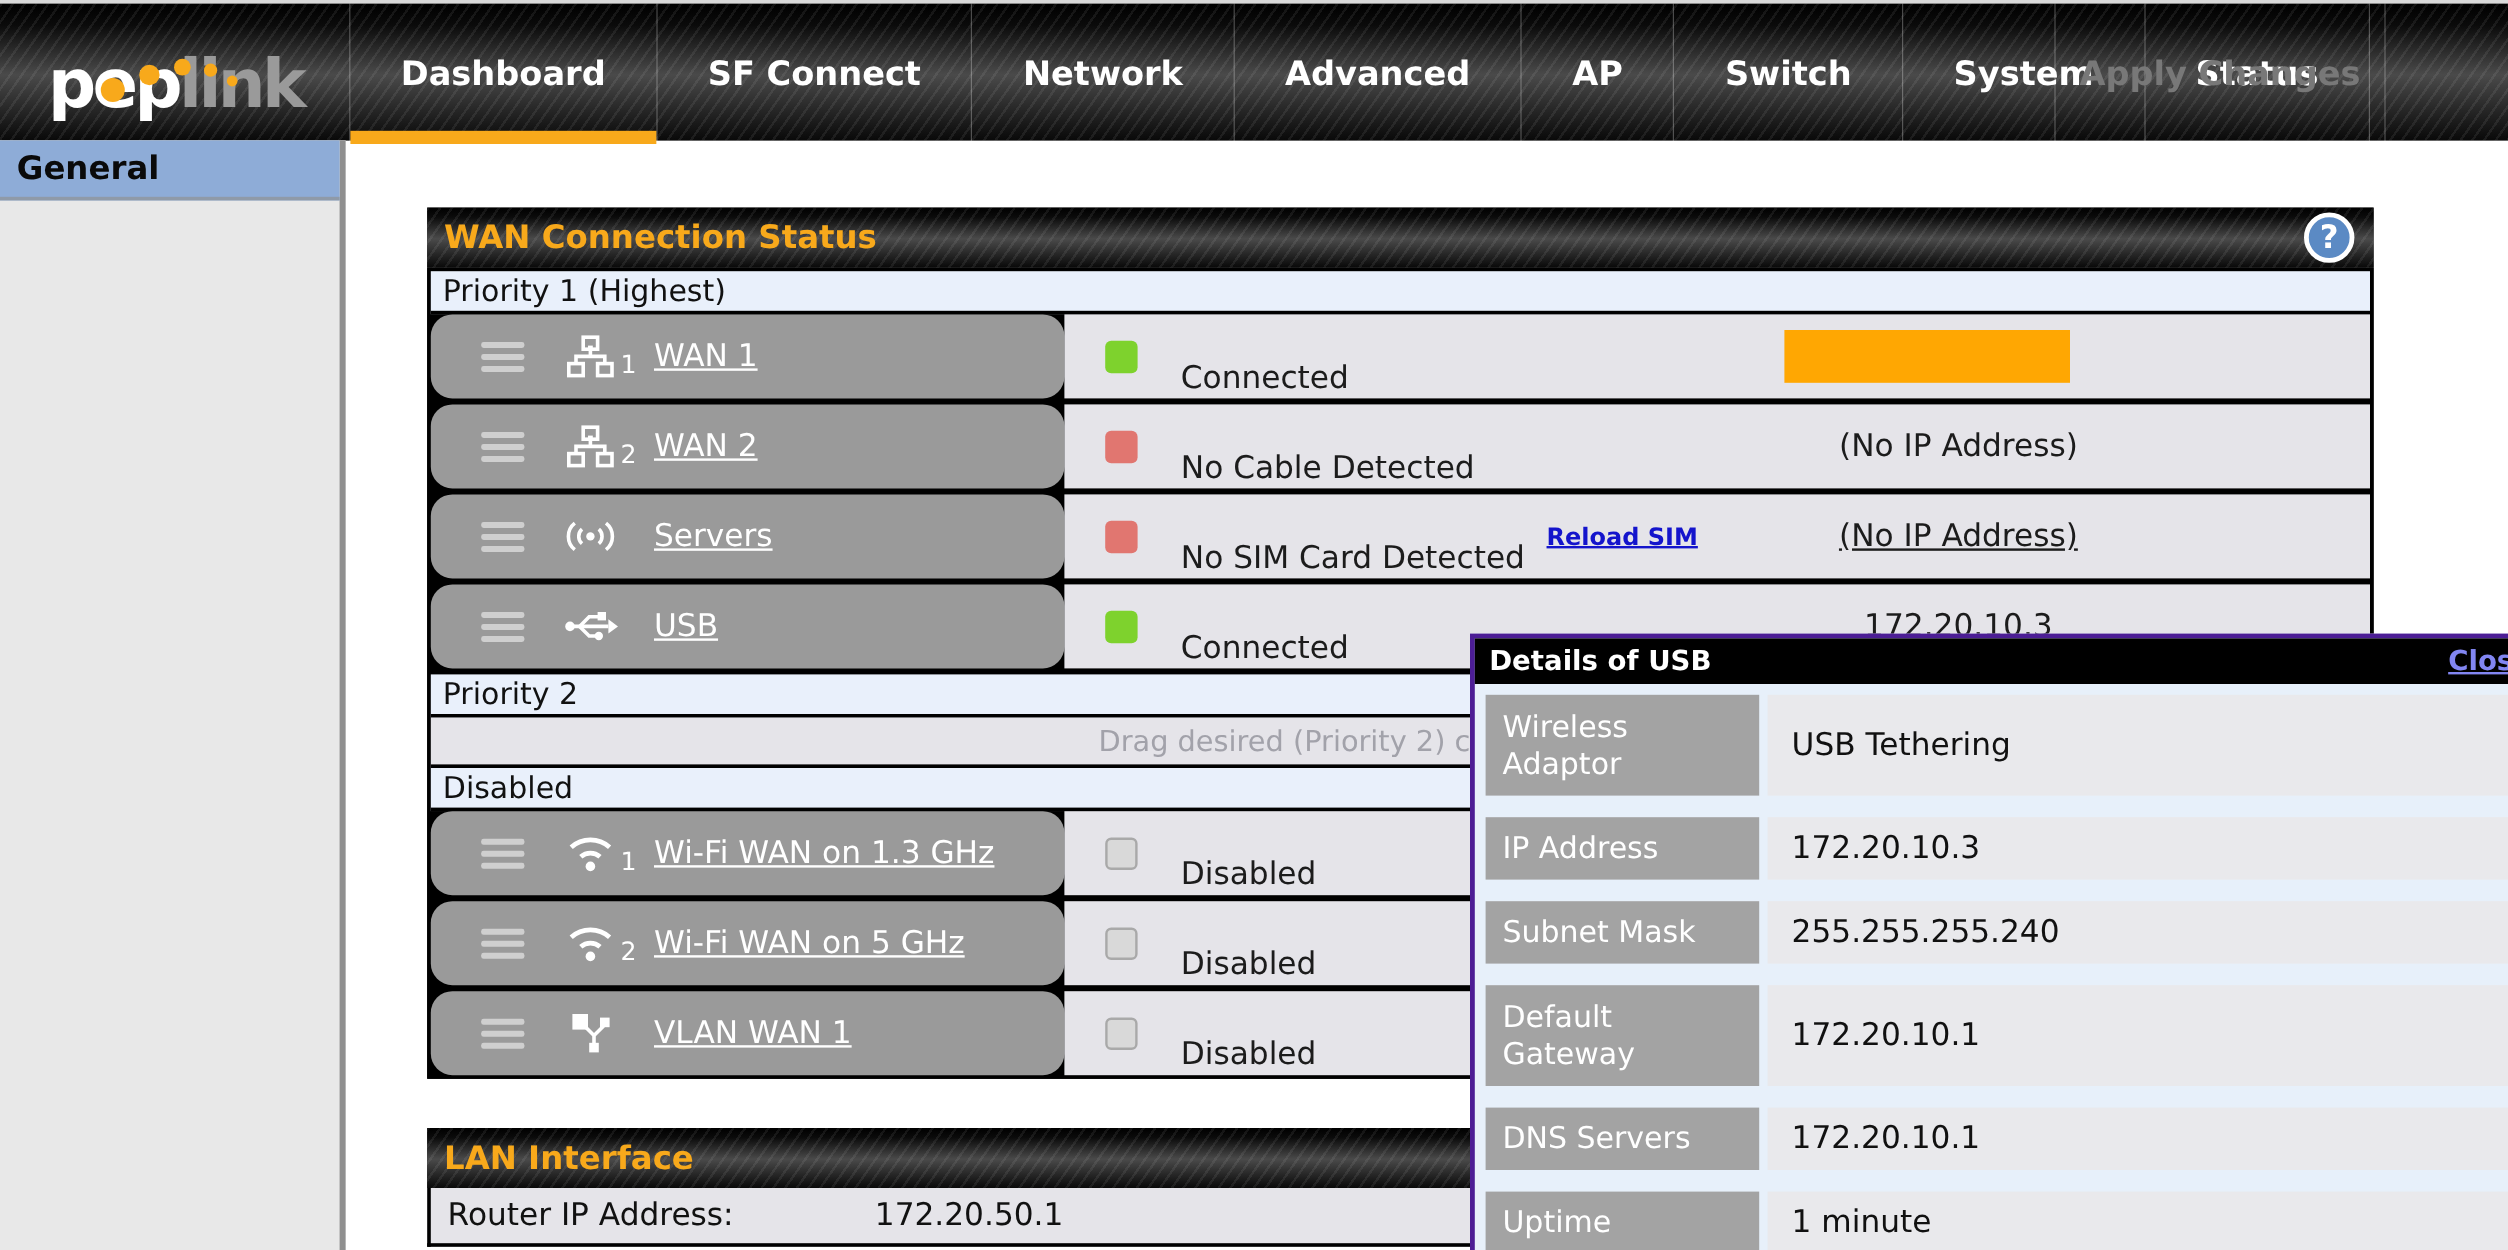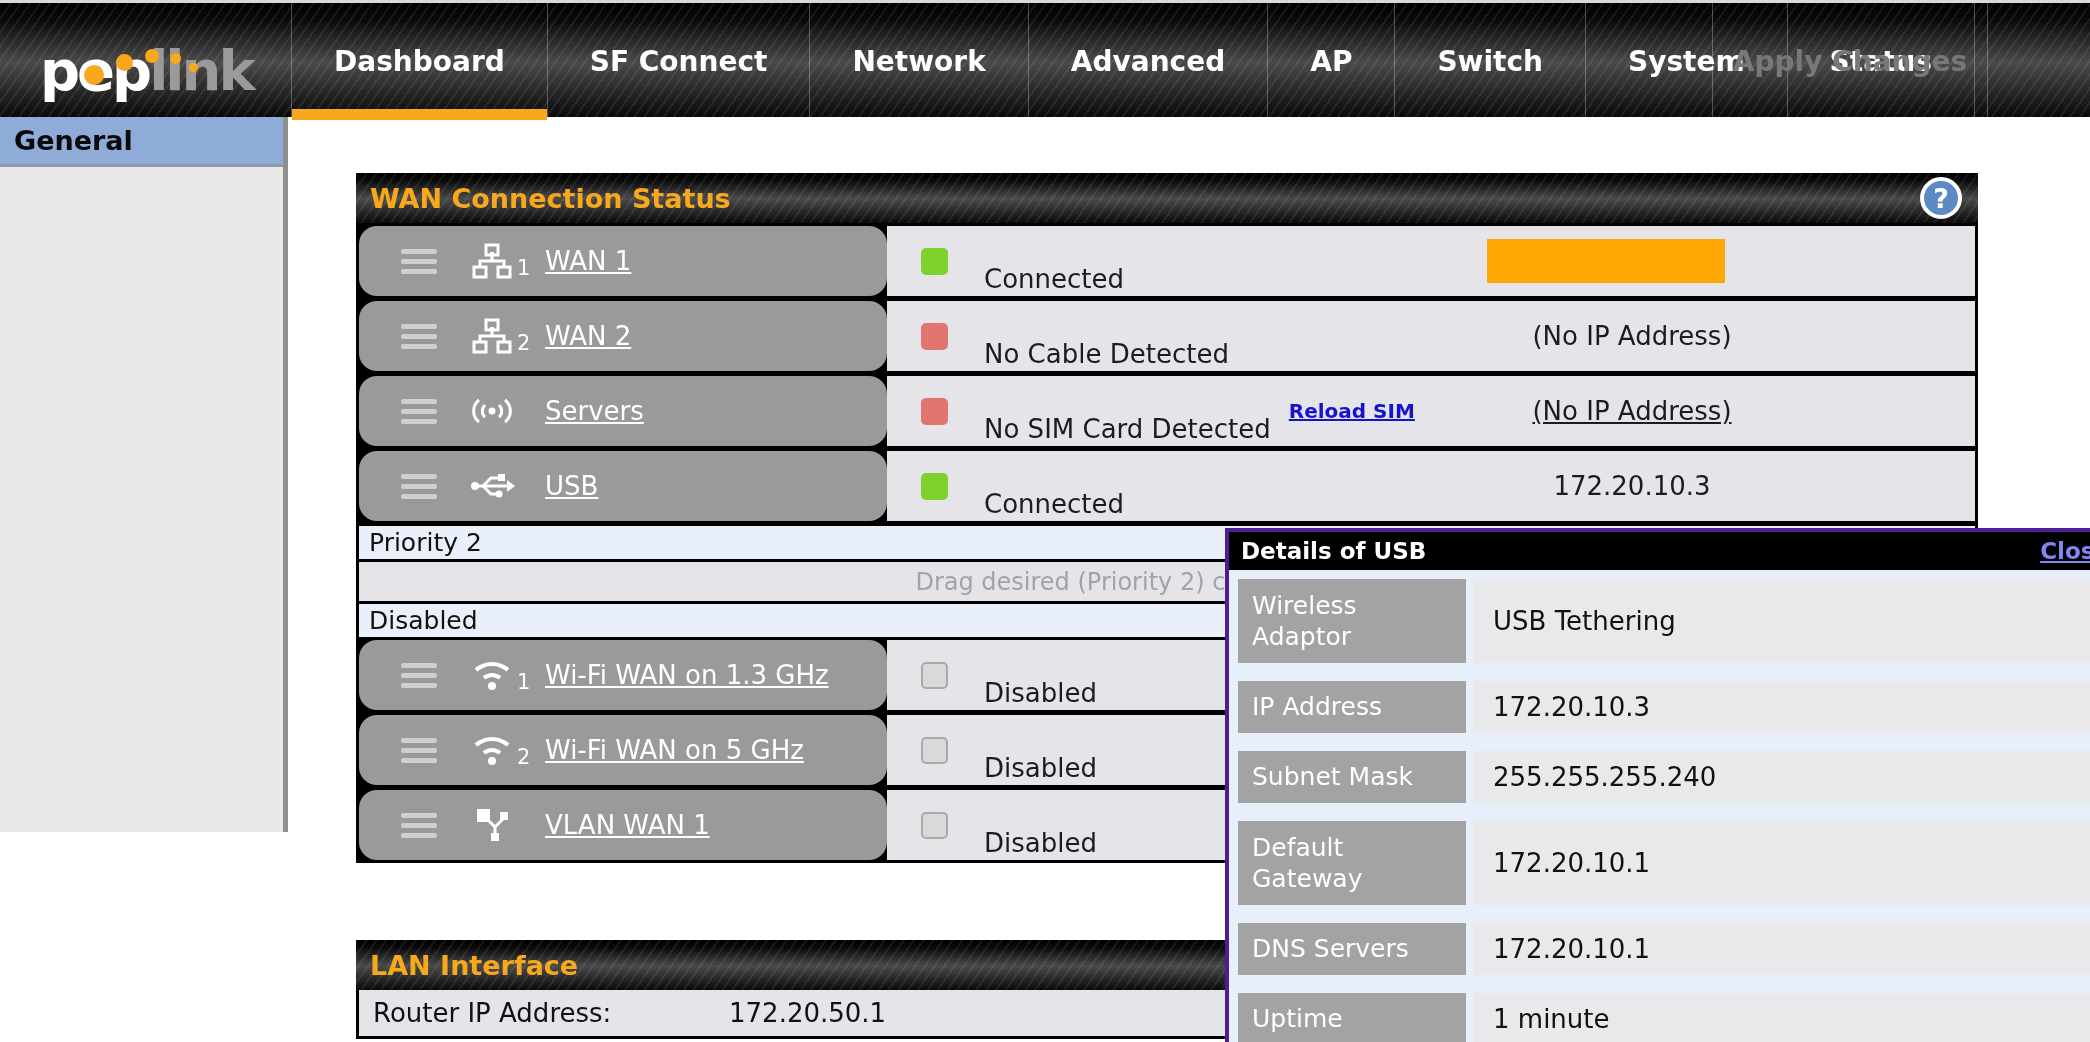--- a/index.html
+++ b/index.html
@@ -29,21 +29,21 @@
   .tabs { position:absolute; left:291px; top:0; height:117px; display:flex; }
   .tab { position:relative; display:flex; align-items:center; padding:0 42px; color:#fff;
          font-size:28px; font-weight:bold; border-left:1px solid rgba(255,255,255,.28); cursor:pointer; }
   .tab:last-child { border-right:1px solid rgba(255,255,255,.28); }
   .tab.active::after { content:""; position:absolute; left:0; right:0; bottom:0; height:11px; background:var(--accent_orange); }
   .apply-btn { position:absolute; left:1712px; top:0; width:276px; height:117px; display:flex; align-items:center;
          justify-content:center; color:#787878; font-size:28px; font-weight:bold;
          border-left:1px solid rgba(255,255,255,.28); border-right:1px solid rgba(255,255,255,.28); }
 
   
-  .sidebar { position:absolute; top:117px; left:0; width:288px; height:715px; background:#e8e8e8; border-right:5px solid #8f8f8f; }
+  .sidebar { position:absolute; top:117px; left:0; width:288px; height:925px; background:#e8e8e8; border-right:5px solid #8f8f8f; }
   .sidebar-item { height:50px; background:#8eacd7; border-bottom:3px solid #8f9aa8; display:flex; align-items:center;
          padding-left:14px; font-size:27px; font-weight:bold; color:#0a0a0a; cursor:pointer; }
 
   
   .panel { position:absolute; left:356px; width:1622px; }
   .wan-panel { top:173px; }
   .lan-panel { top:940px; }
   .panel-header { position:relative; height:50px; display:flex; align-items:center; padding-left:14px; }
   .panel-title { color:var(--accent_orange); font-size:27px; font-weight:bold; }
   .help-icon { position:absolute; right:16px; top:4px; width:42px; height:42px; border-radius:50%;
@@ -143,20 +143,21 @@
     <div class="sidebar-item">General</div>
   </aside>
 
   <section class="panel wan-panel">
     <div class="panel-header stripes">
       <span class="panel-title">WAN Connection Status</span>
       <span class="help-icon">?</span>
     </div>
     <div class="tbl">
 
+      <div class="section-row">Priority 1 (Highest)</div>
 
       <div class="conn-row">
         <div class="conn-left">
           <span class="drag-handle">
               <i></i>
               <i></i>
               <i></i>
             </span>
           <span class="type-icon">
             <svg width="40" height="36" viewBox="0 0 40 36">

